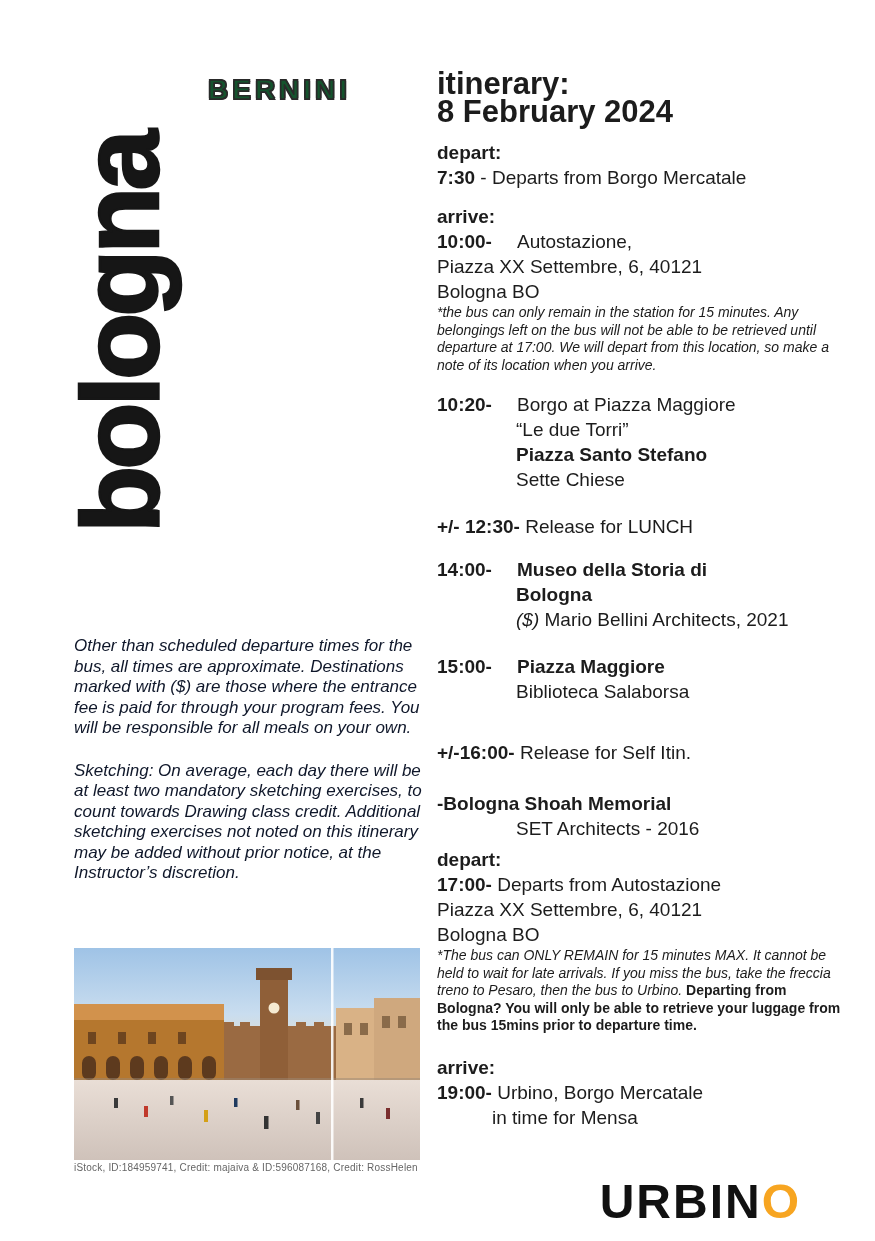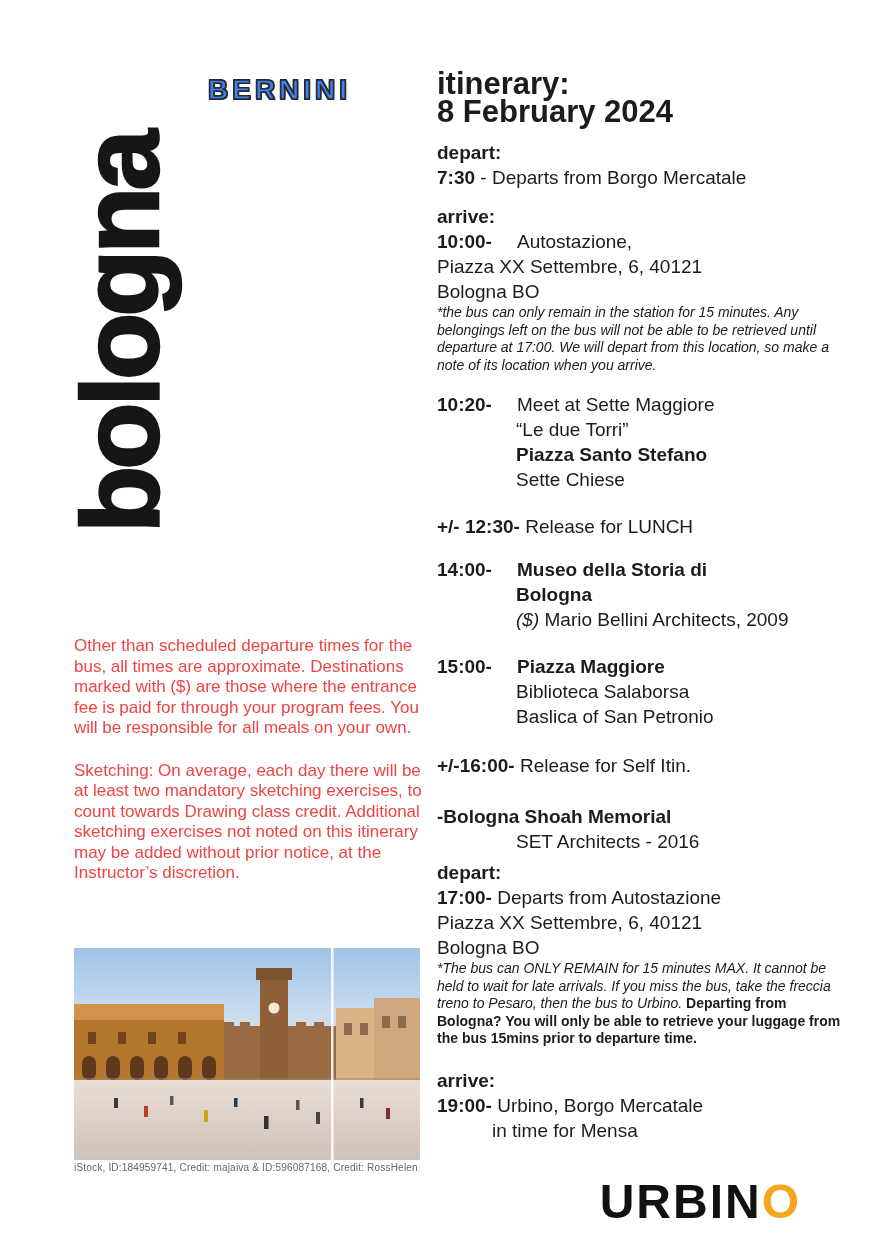--- a/index.html
+++ b/index.html
@@ -4,21 +4,21 @@
 <style>
   html,body{margin:0;padding:0;background:#ffffff;}
   .page{
     position:relative;width:875px;height:1241px;background:#ffffff;
     font-family:"Liberation Sans", sans-serif;color:#1c1c1c;overflow:hidden;
   }
 
   
   .bernini{
     position:absolute;left:208px;top:74px;
-    font-size:28px;font-weight:bold;letter-spacing:4px;color:#3b82f6;
+    font-size:28px;font-weight:bold;letter-spacing:4px;color:#14532d;
     -webkit-text-stroke:1.3px #2a2a2a;
     text-shadow:-1px -1px 0 #2a2a2a,1px -1px 0 #2a2a2a,-1px 1px 0 #2a2a2a,1px 1px 0 #2a2a2a;
   }
 
   
   .bologna{
     position:absolute;left:73px;top:533px;width:470px;
     transform:rotate(-90deg);transform-origin:0 0;
     font-size:110px;line-height:0.85;font-weight:bold;letter-spacing:-4px;
     color:#161616;-webkit-text-stroke:2.5px #161616;
@@ -30,26 +30,26 @@
   .big{font-size:31px;font-weight:bold;line-height:28px;}
   .b{font-weight:bold;}
   .i{font-style:italic;}
   .time{display:inline-block;font-weight:bold;width:80px;}
   .ind{padding-left:79px;}
   .ind-sm{padding-left:55px;}
   .note{font-size:14px;line-height:17.5px;font-style:italic;}
   .note .nb{font-weight:bold;font-style:normal;}
   .mt4{margin-top:4px;} .mt6{margin-top:6px;}
   .mt14{margin-top:14px;} .mt18{margin-top:18px;} .mt20{margin-top:20px;}
-  .mt22{margin-top:22px;} .mt24{margin-top:24px;} .mt26{margin-top:26px;}
+  .mt22{margin-top:22px;} .mt24{margin-top:36px;} .mt26{margin-top:26px;}
   .mb14{margin-bottom:14px;} .mb18{margin-bottom:18px;}
 
   
   .side-notes{position:absolute;left:74px;top:636px;width:354px;
-    font-size:17px;line-height:20.5px;color:#ef4444;}
+    font-size:17px;line-height:20.5px;font-style:italic;color:#0f172a;}
   .side-notes .para{margin:0 0 22px 0;}
 
   
   .photo{position:absolute;left:74px;top:948px;width:346px;height:212px;overflow:hidden;}
   .photo svg{display:block;}
   .photo-credit{position:absolute;left:74px;top:1162px;font-size:10px;color:#666;letter-spacing:0.2px;}
 
   
   .logo{position:absolute;right:74px;top:1174px;font-size:48px;font-weight:bold;letter-spacing:2px;}
   .logo .lg-black{color:#111111;text-align:center;}
@@ -70,34 +70,33 @@
 
     <div class="b mt4">depart:</div>
     <div><span class="b">7:30</span> <span>- Departs from Borgo Mercatale</span></div>
 
     <div class="b mt14">arrive:</div>
     <div><span class="time">10:00-</span><span>Autostazione,</span></div>
     <div>Piazza XX Settembre, 6, 40121</div>
     <div>Bologna BO</div>
     <div class="note mb18">*the bus can only remain in the station for 15 minutes. Any belongings left on the bus will not be able to be retrieved until departure at 17:00.  We will depart from this location, so make a note of its location when you arrive.</div>
 
-    <div><span class="time">10:20-</span><span>Meet at Sette Maggiore</span></div>
+    <div><span class="time">10:20-</span><span>Borgo at Piazza Maggiore</span></div>
     <div class="ind">“Le due Torri”</div>
     <div class="ind b">Piazza Santo Stefano</div>
     <div class="ind">Sette Chiese</div>
 
     <div class="mt22"><span class="b">+/- 12:30-</span> <span>Release for LUNCH</span></div>
 
     <div class="mt18"><span class="time">14:00-</span><span class="b">Museo della Storia di</span></div>
     <div class="ind b">Bologna</div>
-    <div class="ind"><span class="i">($)</span> <span>Mario Bellini Architects, 2009</span></div>
+    <div class="ind"><span class="i">($)</span> <span>Mario Bellini Architects, 2021</span></div>
 
     <div class="mt22"><span class="time">15:00-</span><span class="b">Piazza Maggiore</span></div>
     <div class="ind">Biblioteca Salaborsa</div>
-    <div class="ind">Baslica of San Petronio</div>
 
     <div class="mt24"><span class="b">+/-16:00-</span> <span>Release for Self Itin.</span></div>
 
     <div class="b mt26">-Bologna Shoah Memorial</div>
     <div class="ind">SET Architects - 2016</div>
 
     <div class="b mt6">depart:</div>
     <div><span class="b">17:00-</span> <span>Departs from Autostazione</span></div>
     <div>Piazza XX Settembre, 6, 40121</div>
     <div>Bologna BO</div>

